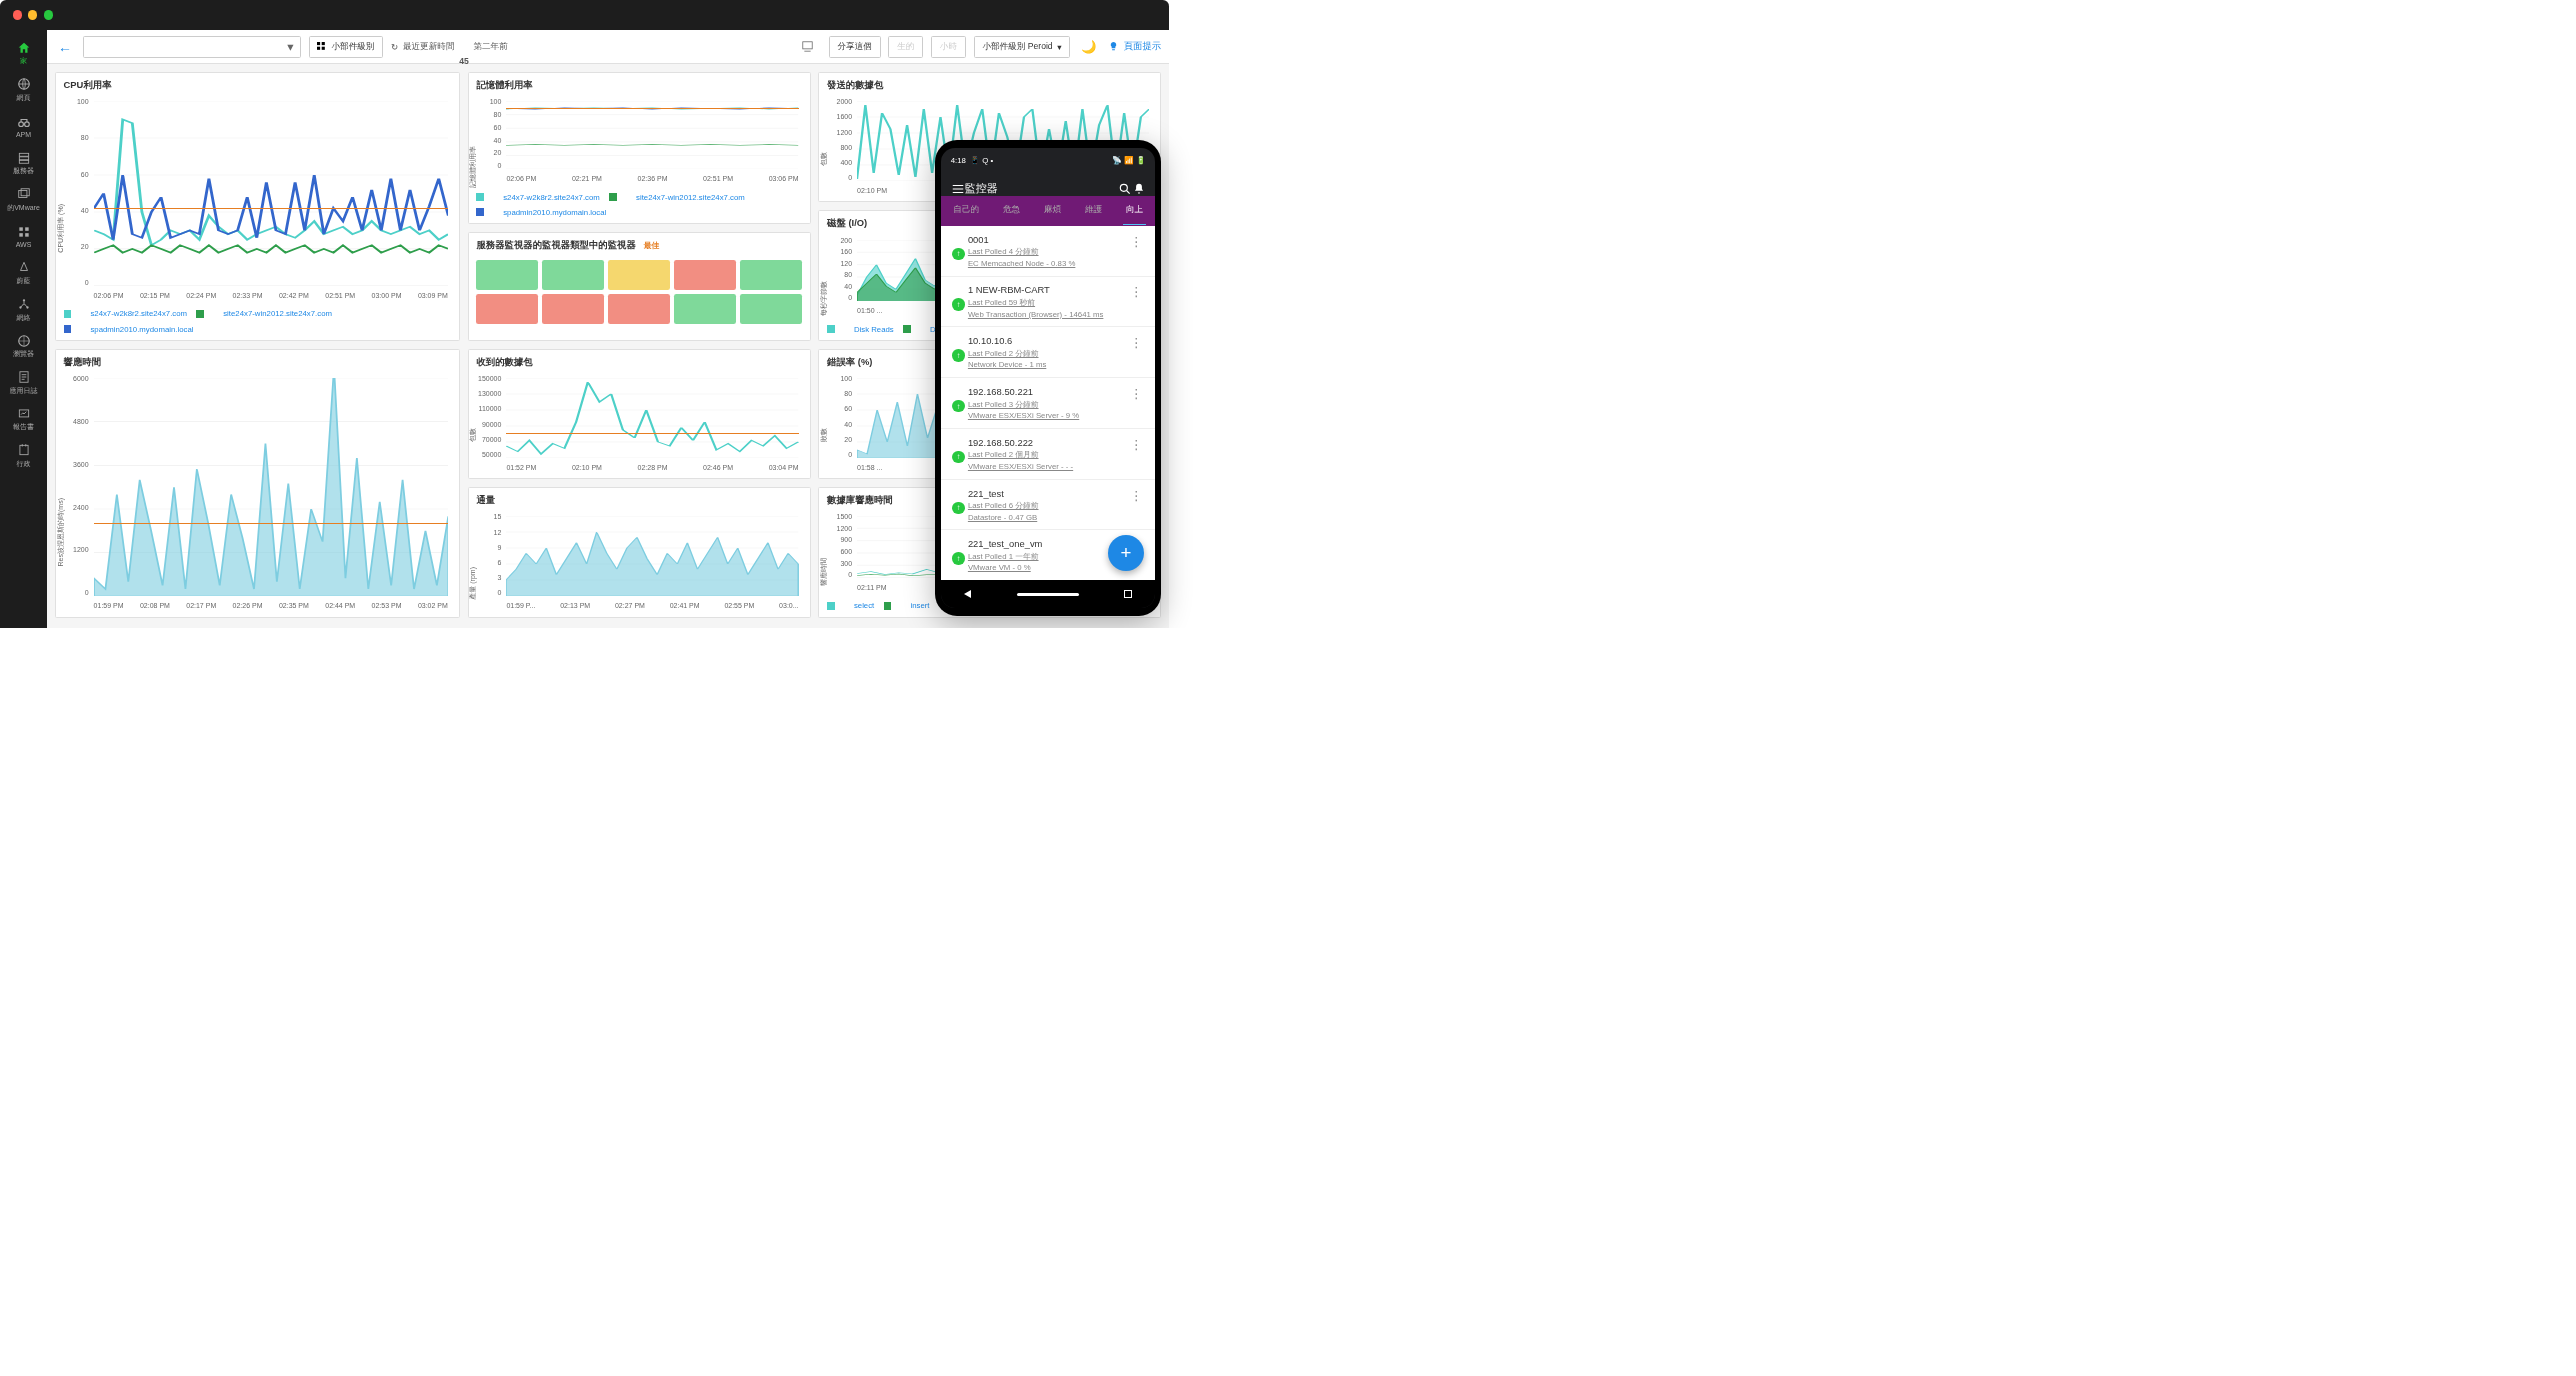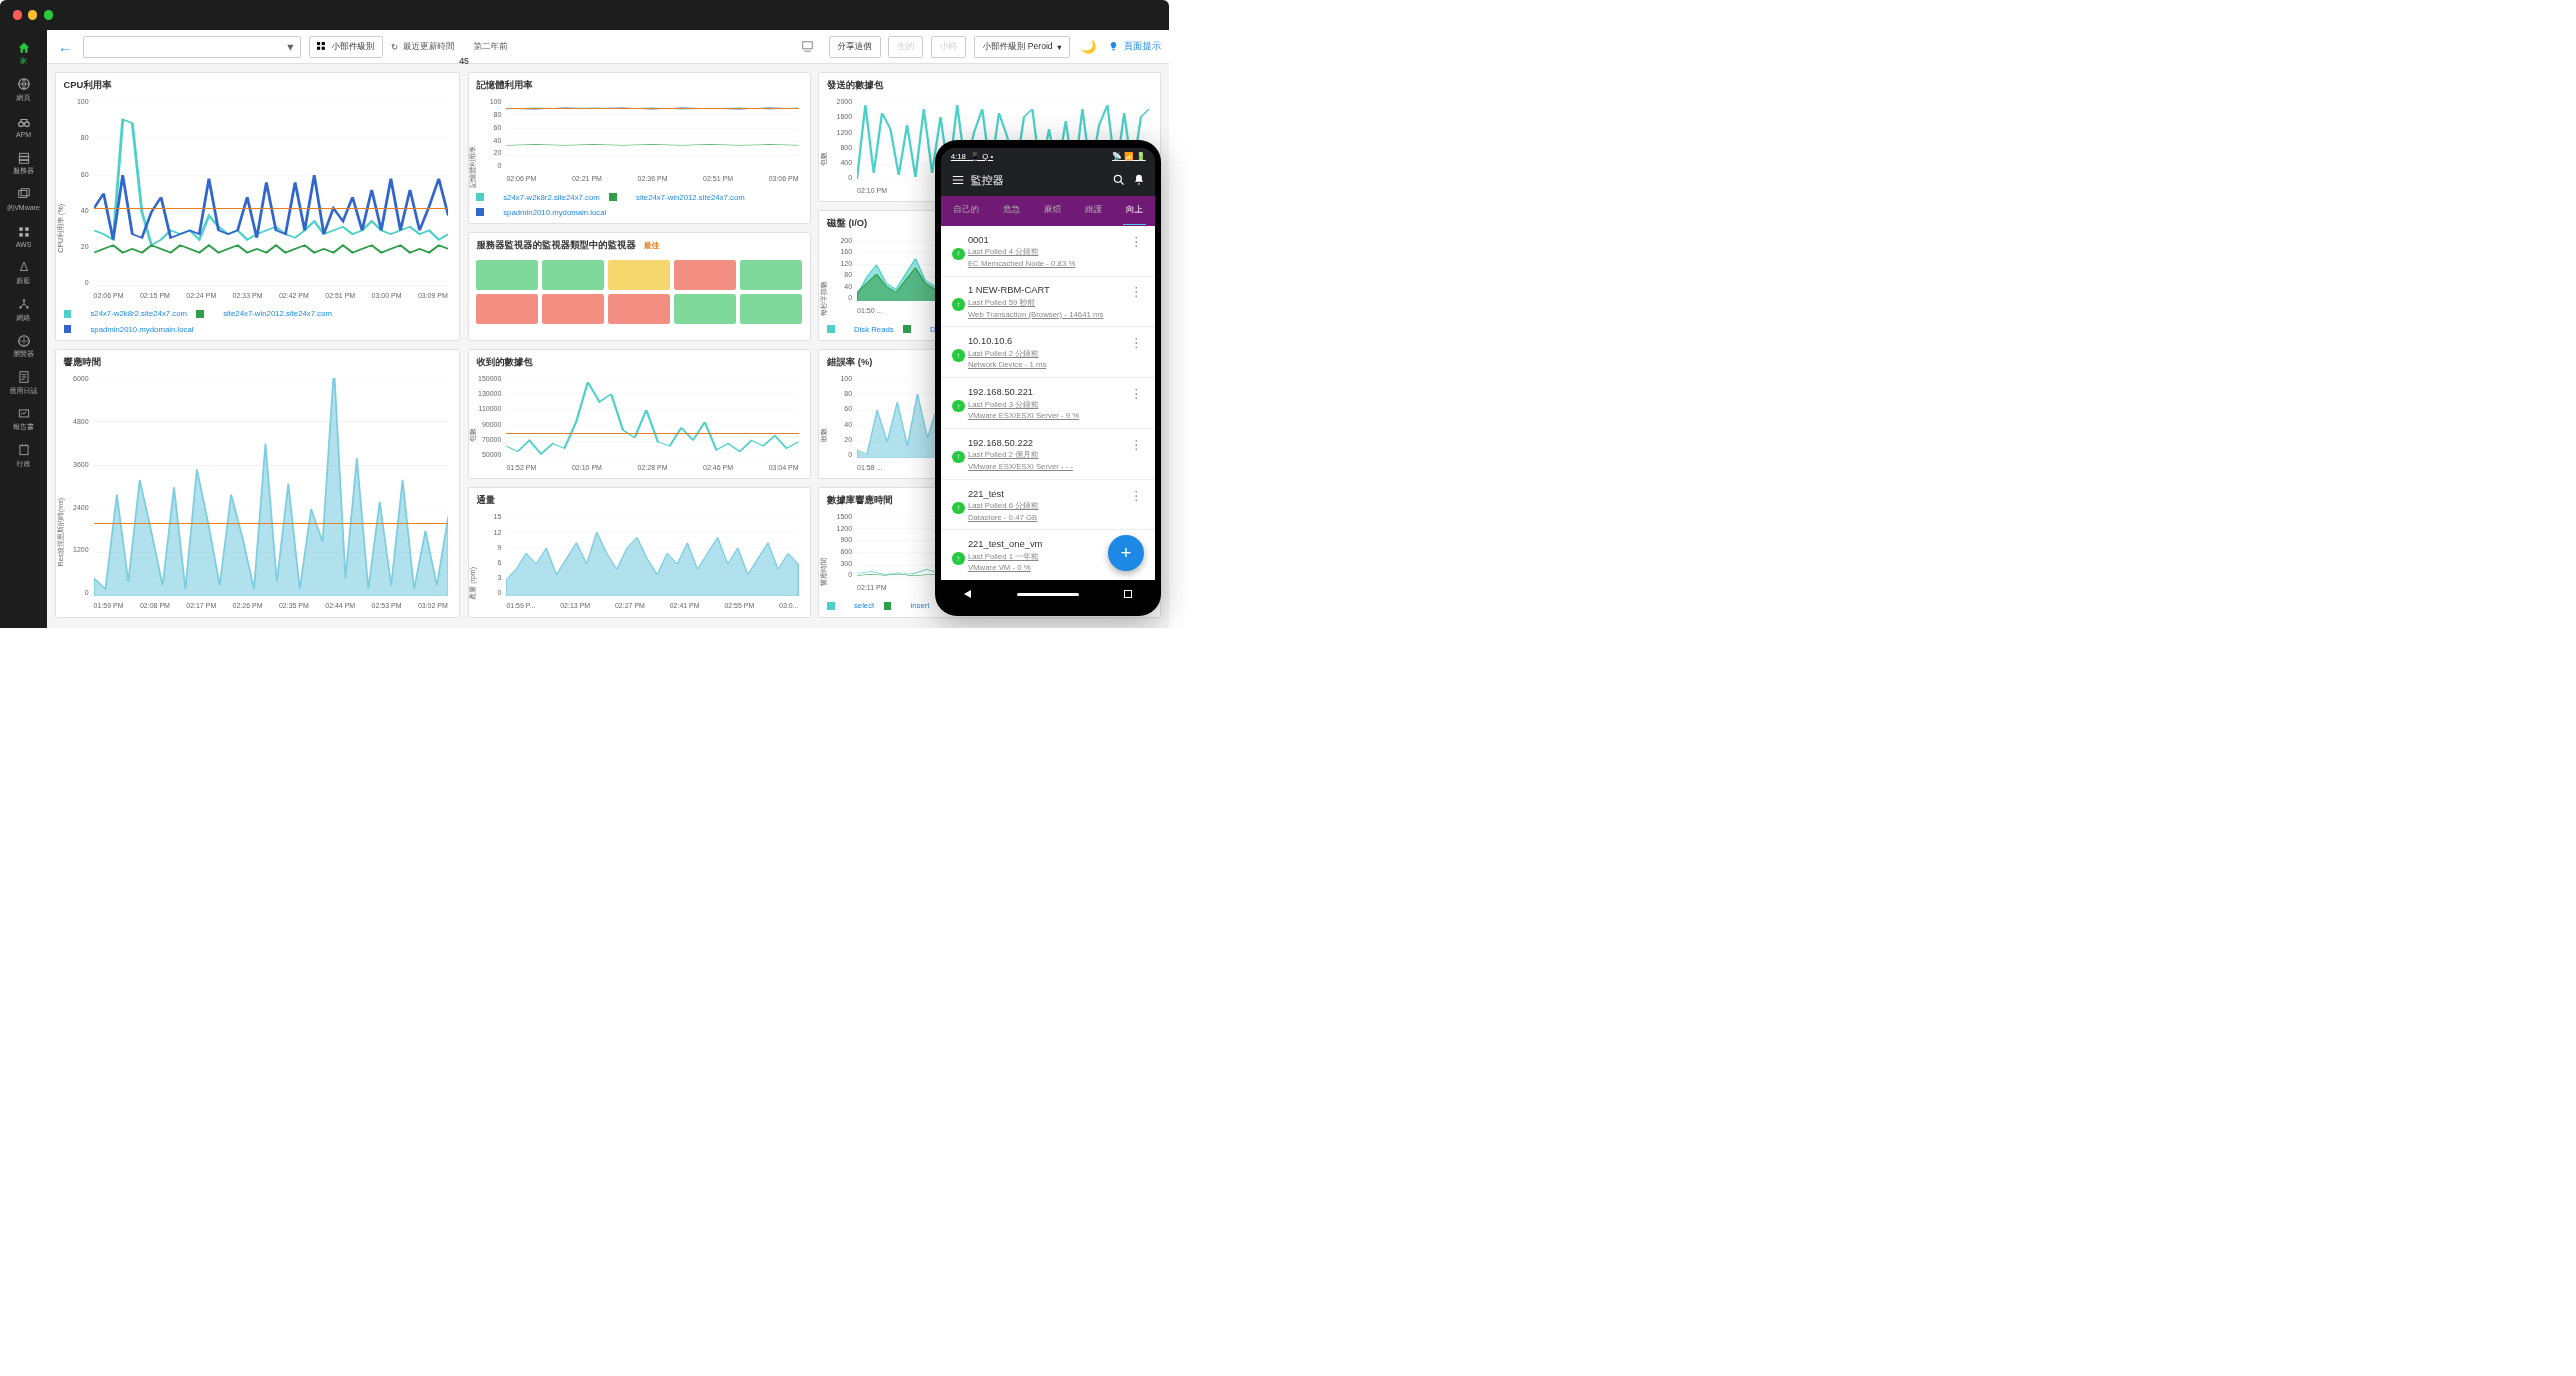--- a/index.html
+++ b/index.html
@@ -54,22 +54,22 @@
 .status-box { height: 30px; border-radius: 2.3px; }
 .status-g { background: #7fd99a; }
 .status-y { background: #f5d76e; }
 .status-r { background: #f28e82; }
 .status-title { display: flex; align-items: baseline; gap: 8px; }
 .status-best { font-size: 7.8px; color: #e67e22; }
 
 
 .phone { position: absolute; right: 7.8px; top: 140px; width: 226px; height: 476px; background: #000; border-radius: 22px; padding: 7.8px 6.2px; box-shadow: 0 7.8px 31px rgba(0,0,0,.3); z-index: 50; }
 .phone-screen { width: 100%; height: 100%; background: #202124; border-radius: 14px; overflow: hidden; display: flex; flex-direction: column; position: relative; }
-.phone-status { height: 17px; display: flex; align-items: center; justify-content: space-between; padding: 0 9.4px; color: #fff; font-size: 7.8px; text-decoration: underline; }
-.phone-header { height: 31px; background: #202124; display: flex; align-items: center; padding: 0 9.4px; gap: 6px; color: #fff; }
+.phone-status { height: 17px; display: flex; align-items: flex-end; justify-content: space-between; padding: 0 9.4px; color: #fff; font-size: 7.8px; }
+.phone-header { height: 31px; background: #202124; display: flex; align-items: flex-end; padding: 0 9.4px; gap: 0; color: #fff; }
 .phone-header svg { width: 14px; height: 14px; fill: #fff; }
 .phone-header .title { flex: 1; font-size: 11px; }
 .phone-tabs { height: 30px; background: #701a75; display: flex; align-items: center; justify-content: space-around; color: #aaa; font-size: 8.6px; }
 .phone-tab { padding: 7.8px 3.1px; border-bottom: 1.6px solid transparent; cursor: pointer; }
 .phone-tab.active { color: #fff; border-bottom-color: #4fc3f7; }
 .phone-list { flex: 1; background: #fff; overflow-y: hidden; }
 .phone-item { padding: 7.8px 11px; display: flex; gap: 3px; border-bottom: 0.8px solid #eee; }
 .status-dot { width: 12.5px; height: 12.5px; border-radius: 50%; background: #27c93f; margin-top: 14px; display: flex; align-items: center; justify-content: center; color: #fff; font-size: 7.8px; flex-shrink: 0; }
 .status-dot::before { content: "↑"; }
 .phone-item-body { flex: 1; min-width: 0; }

